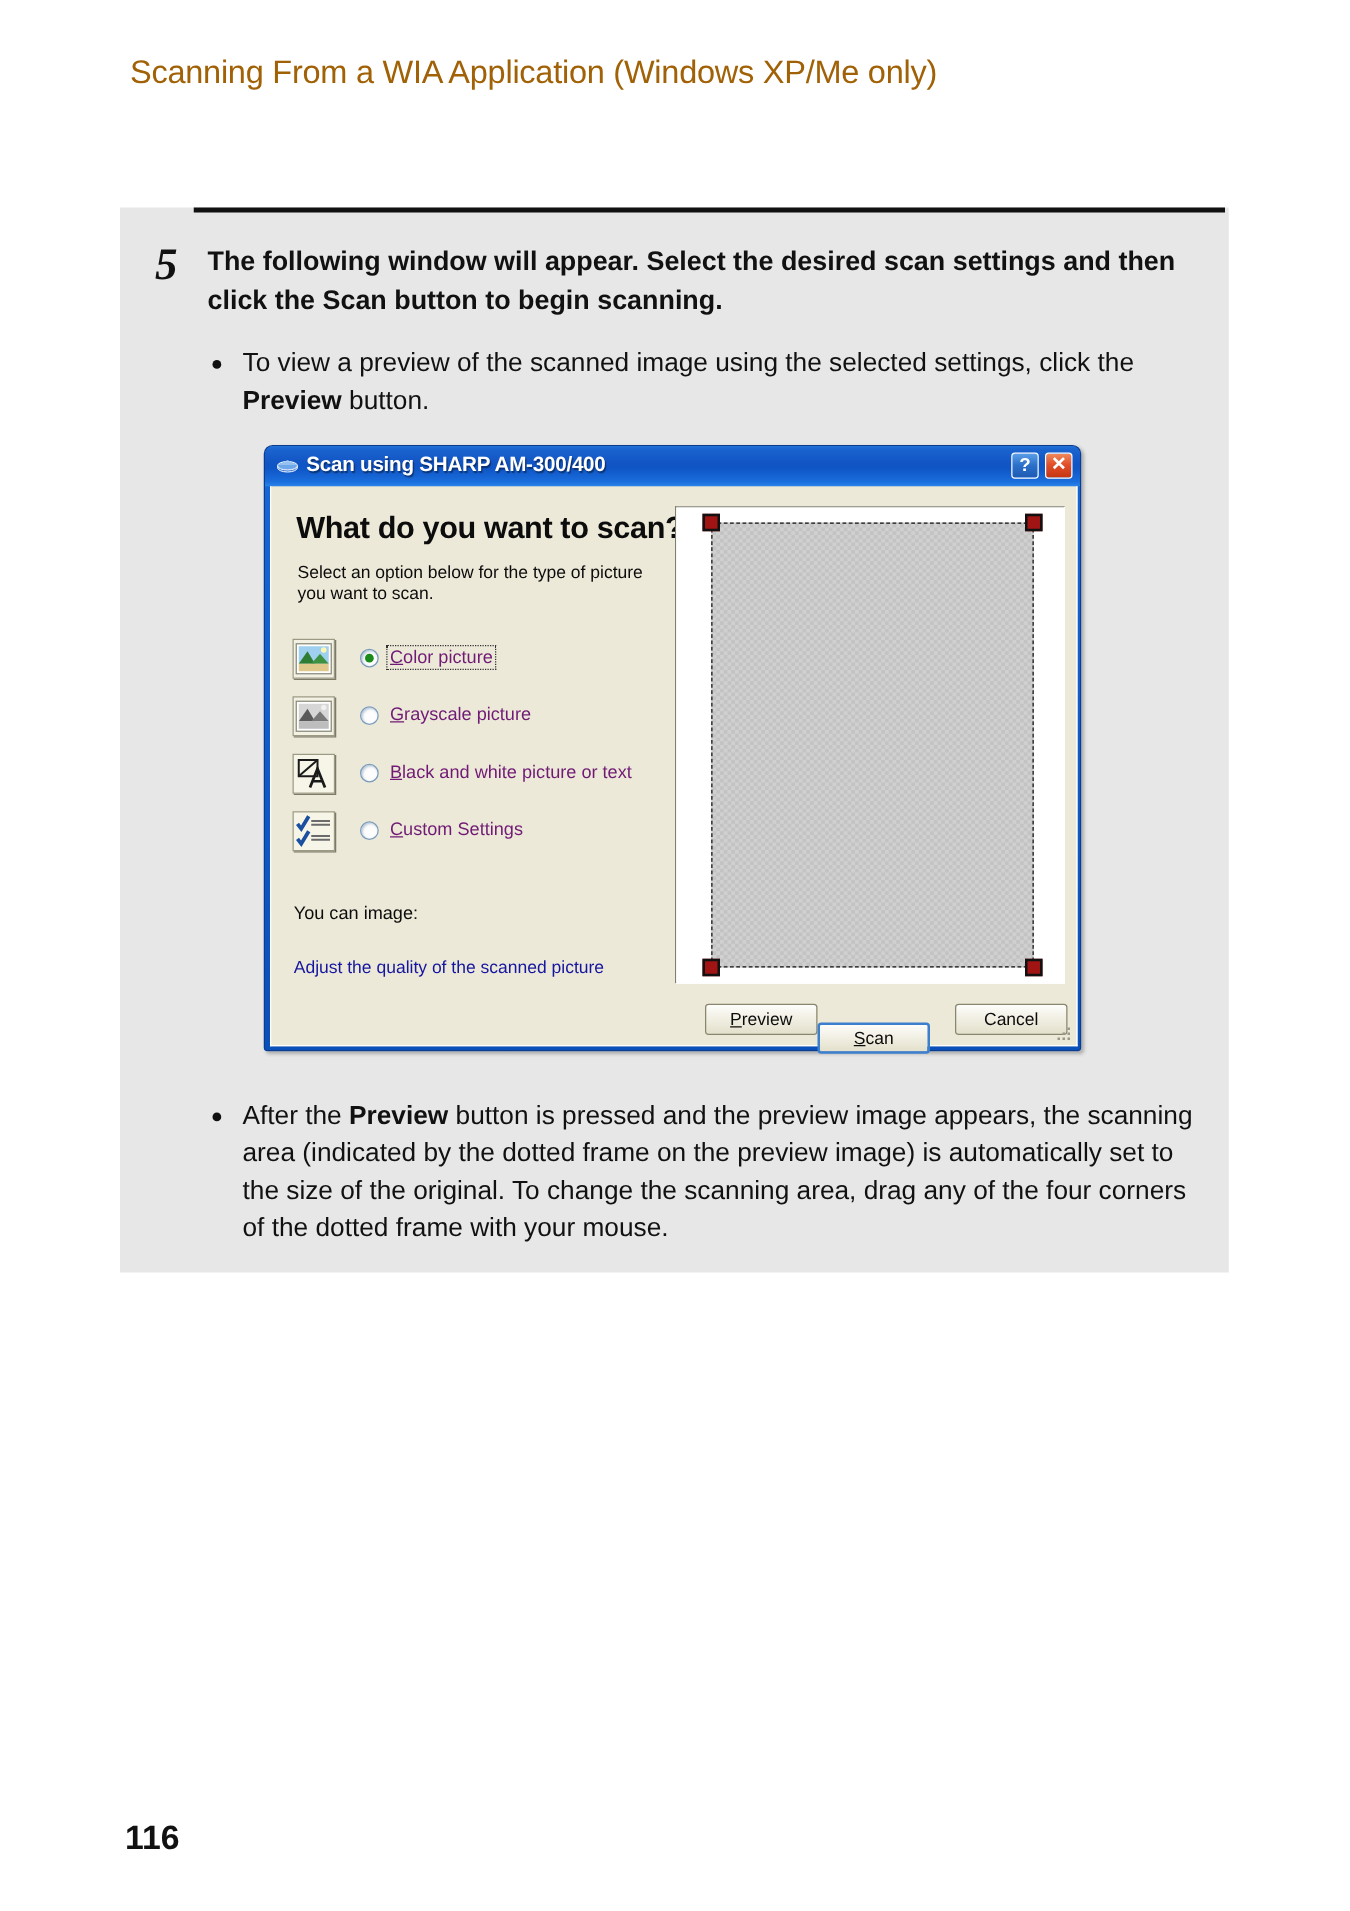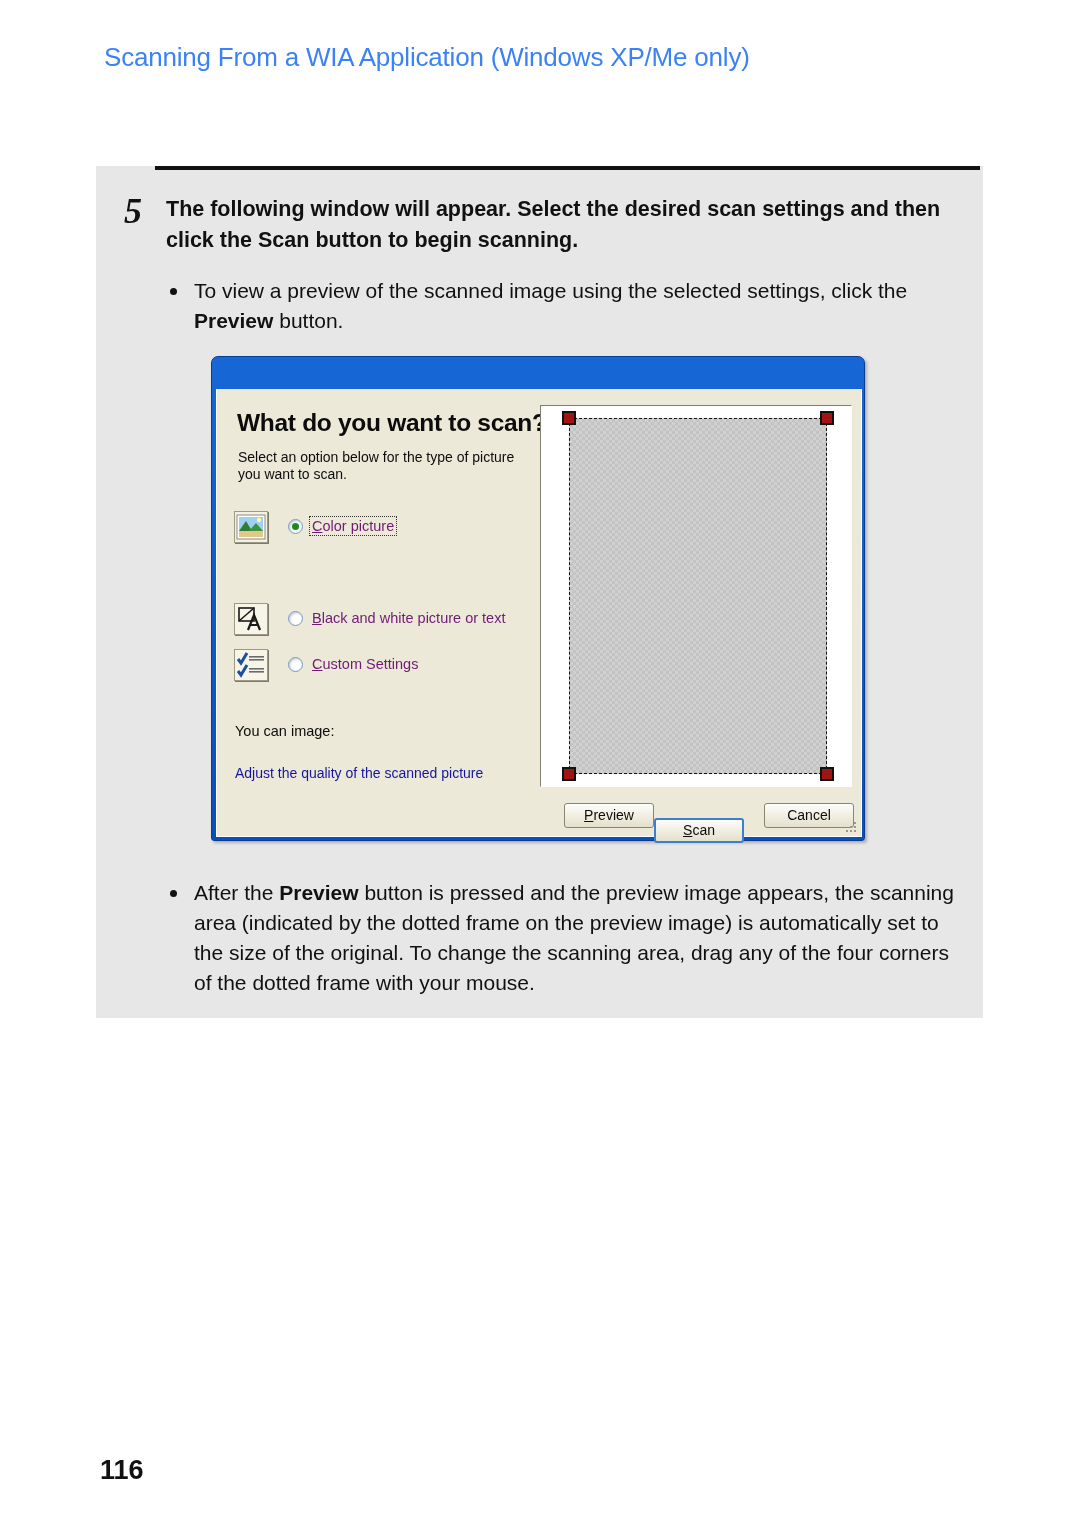--- a/index.html
+++ b/index.html
@@ -14,21 +14,21 @@
     position: relative;
     overflow: hidden;
   }
 
   
   .page-header {
     position: absolute;
     left: 104px;
     top: 42px;
     font-size: 26px;
-    color: #3b82f6;
+    color: #a16207;
     letter-spacing: -0.2px;
     white-space: nowrap;
   }
 
   
   .panel {
     position: absolute;
     left: 96px;
     top: 166px;
     width: 887px;
@@ -385,20 +385,30 @@
   <div class="bullet-block b2">
     <span class="bullet-dot"></span>
     <span class="bullet-text">
       <span>After the </span><b>Preview</b><span> button is pressed and the preview image appears, the scanning area (indicated by the dotted frame on the preview image) is automatically set to the size of the original. To change the scanning area, drag any of the four corners of the dotted frame with your mouse.</span>
     </span>
   </div>
 
   <div class="dialog" style="left:115px; top:190px; width:654px; height:485px;">
     <div class="dialog-frame">
 
+      <div class="titlebar">
+        <svg class="titlebar-icon" viewBox="0 0 18 16">
+          <ellipse cx="9" cy="9" rx="8" ry="3.6" fill="#2c6fd0" stroke="#ffffff" stroke-width="0.8"></ellipse>
+          <ellipse cx="9" cy="7.6" rx="8" ry="3.4" fill="#6fa8ea" stroke="#ffffff" stroke-width="0.8"></ellipse>
+          <path d="M1 7 L9 3 L17 7" fill="#9cc6f2" opacity="0.85"></path>
+        </svg>
+        <div class="titlebar-text">Scan using SHARP AM-300/400</div>
+        <div class="tb-btn tb-help"><span>?</span></div>
+        <div class="tb-btn tb-close"><span>✕</span></div>
+      </div>
 
       <div class="dialog-body">
 
         <div class="pane-title">What do you want to scan?</div>
         <div class="pane-sub">Select an option below for the type of picture you want to scan.</div>
 
         <div class="option-row" style="top:122px;">
           <div class="opt-icon">
             <svg viewBox="0 0 32 30" width="32" height="30">
               <rect x="2" y="3" width="28" height="24" fill="#ffffff" stroke="#8a8a7a"></rect>
@@ -406,20 +416,34 @@
               <path d="M4 19 L11 9 L17 19 Z" fill="#2f7d32"></path>
               <path d="M14 19 L21 11 L28 19 Z" fill="#3f9142"></path>
               <circle cx="24" cy="8" r="2.2" fill="#fff7b0"></circle>
               <rect x="4" y="19" width="24" height="6" fill="#e0c98a"></rect>
             </svg>
           </div>
           <div class="opt-radio checked"></div>
           <div class="opt-label focused"><u>C</u><span>olor picture</span></div>
         </div>
 
+        <div class="option-row" style="top:168px;">
+          <div class="opt-icon">
+            <svg viewBox="0 0 32 30" width="32" height="30">
+              <rect x="2" y="3" width="28" height="24" fill="#ffffff" stroke="#8a8a7a"></rect>
+              <rect x="4" y="5" width="24" height="14" fill="#d6d6d6"></rect>
+              <path d="M4 19 L11 9 L17 19 Z" fill="#5a5a5a"></path>
+              <path d="M14 19 L21 11 L28 19 Z" fill="#777777"></path>
+              <circle cx="24" cy="8" r="2.2" fill="#f0f0f0"></circle>
+              <rect x="4" y="19" width="24" height="6" fill="#bdbdbd"></rect>
+            </svg>
+          </div>
+          <div class="opt-radio"></div>
+          <div class="opt-label"><u>G</u><span>rayscale picture</span></div>
+        </div>
 
         <div class="option-row" style="top:214px;">
           <div class="opt-icon">
             <svg viewBox="0 0 32 30" width="32" height="30">
               <rect x="0" y="0" width="32" height="30" fill="#f7f5e8"></rect>
               <rect x="4" y="4" width="15" height="13" fill="none" stroke="#1a1a1a" stroke-width="1.6"></rect>
               <path d="M4 17 L19 4" stroke="#1a1a1a" stroke-width="1.6"></path>
               <path d="M13 26 L19 11 L25 26" fill="none" stroke="#1a1a1a" stroke-width="2.2"></path>
               <path d="M15.5 21 L22.5 21" stroke="#1a1a1a" stroke-width="2"></path>
             </svg>

